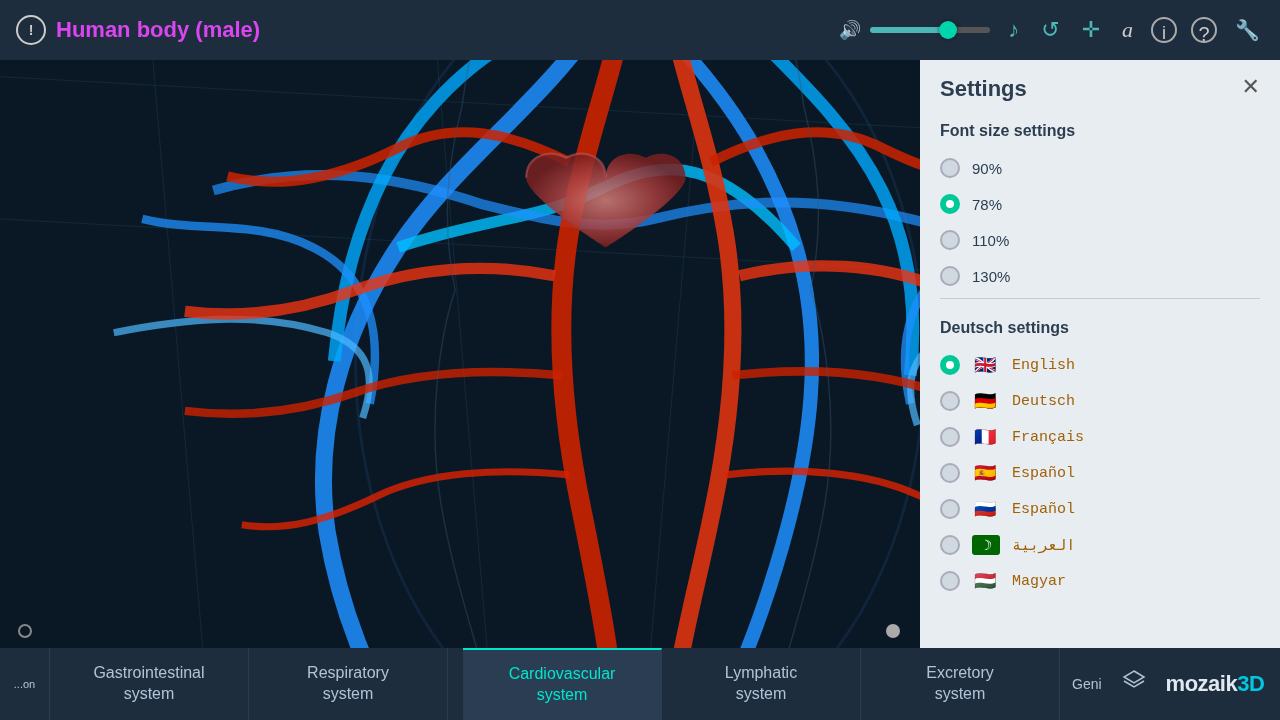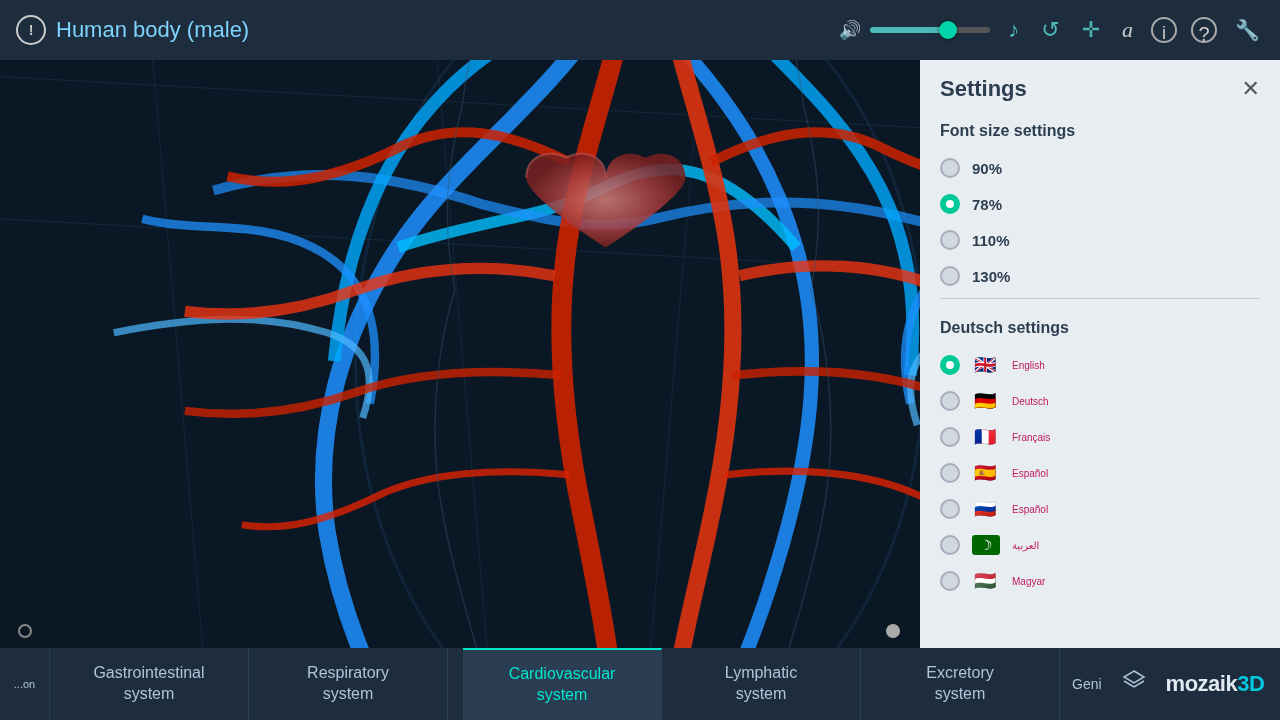--- a/index.html
+++ b/index.html
@@ -23,23 +23,23 @@
       flex: 1;
     }
     .header-icon-circle {
       width: 30px; height: 30px;
       border: 2px solid #ccc;
       border-radius: 50%;
       display: flex; align-items: center; justify-content: center;
       color: #ccc; font-weight: bold; font-size: 14px;
     }
     #app-title {
-      color: #7dd3fc;
+      color: #d946ef;
       font-size: 22px;
-      font-weight: 400;
+      font-weight: 700;
     }
     #header-controls {
       display: flex;
       align-items: center;
       gap: 14px;
     }
     .volume-container {
       display: flex;
       align-items: center;
       gap: 8px;
@@ -182,21 +182,21 @@
       width: 360px;
       bottom: 72px;
       background: #e8edf2;
       z-index: 20;
       display: flex;
       flex-direction: column;
       overflow-y: auto;
     }
     .settings-header {
       display: flex;
-      align-items: center;
+      align-items: flex-start;
       justify-content: space-between;
       padding: 16px 20px 12px;
       background: #e8edf2;
     }
     .settings-title {
       font-size: 22px;
       font-weight: 600;
       color: #2c3e50;
     }
     .close-btn {
@@ -238,21 +238,20 @@
       background: #00c896;
     }
     .radio-inner {
       width: 8px; height: 8px;
       background: #fff;
       border-radius: 50%;
     }
     .font-label {
       color: #2c3e50;
       font-size: 15px;
-      font-weight: bold;
     }
 
     .lang-option {
       display: flex;
       align-items: center;
       gap: 12px;
       padding: 8px 20px;
       cursor: pointer;
     }
     .lang-option.selected-lang .radio-circle {
@@ -261,22 +260,23 @@
     }
     .flag-icon {
       width: 28px; height: 20px;
       border-radius: 3px;
       overflow: hidden;
       flex-shrink: 0;
       display: flex; align-items: center; justify-content: center;
       font-size: 18px;
     }
     .lang-label {
-      color: #be185d;
-      font-size: 10px;
+      color: #a16207;
+      font-size: 15px;
+      font-family: Liberation Mono, monospace;
     }
 
     
     #settings-panel::-webkit-scrollbar { width: 8px; }
     #settings-panel::-webkit-scrollbar-track { background: #dde4ea; }
     #settings-panel::-webkit-scrollbar-thumb { background: #aab8c2; border-radius: 4px; }
   </style>
 </head>
 <body>
 

